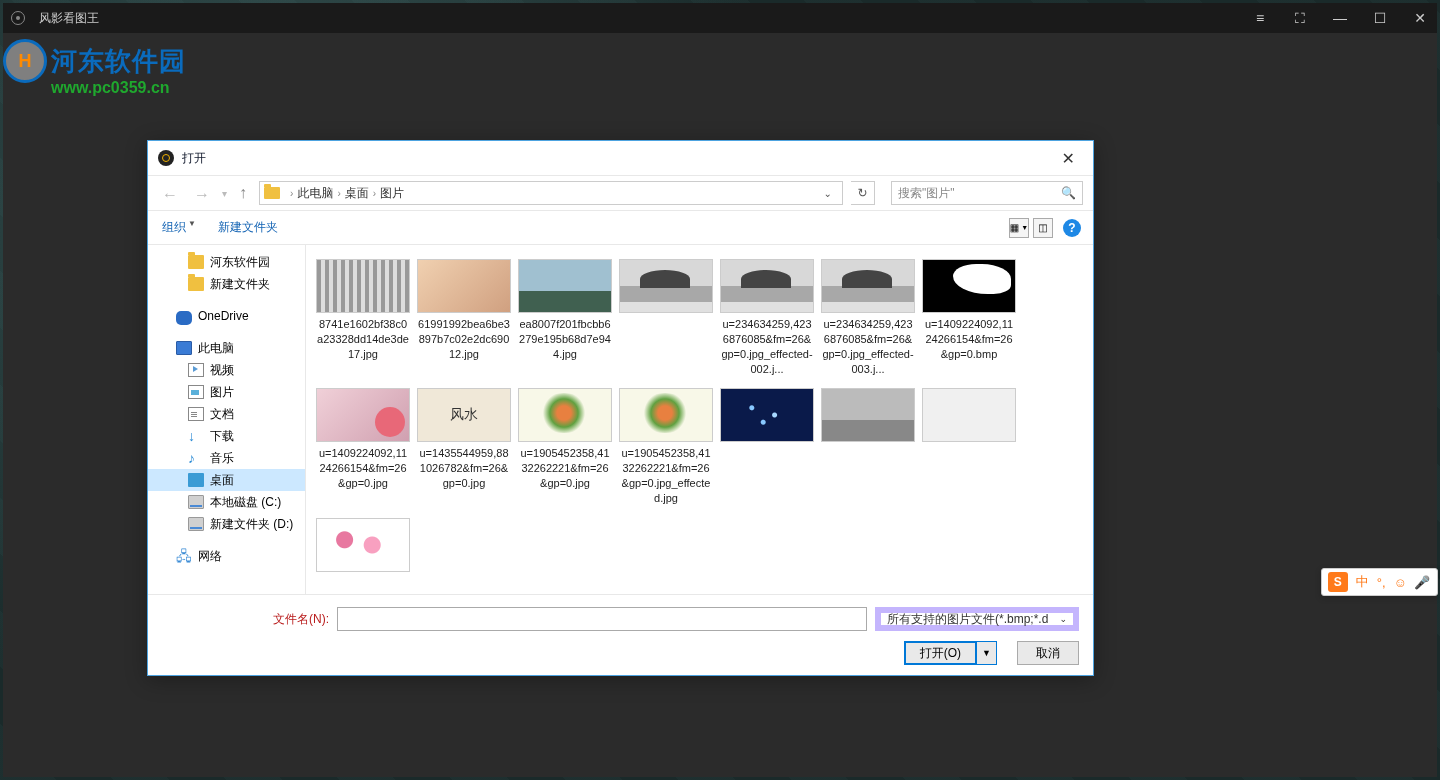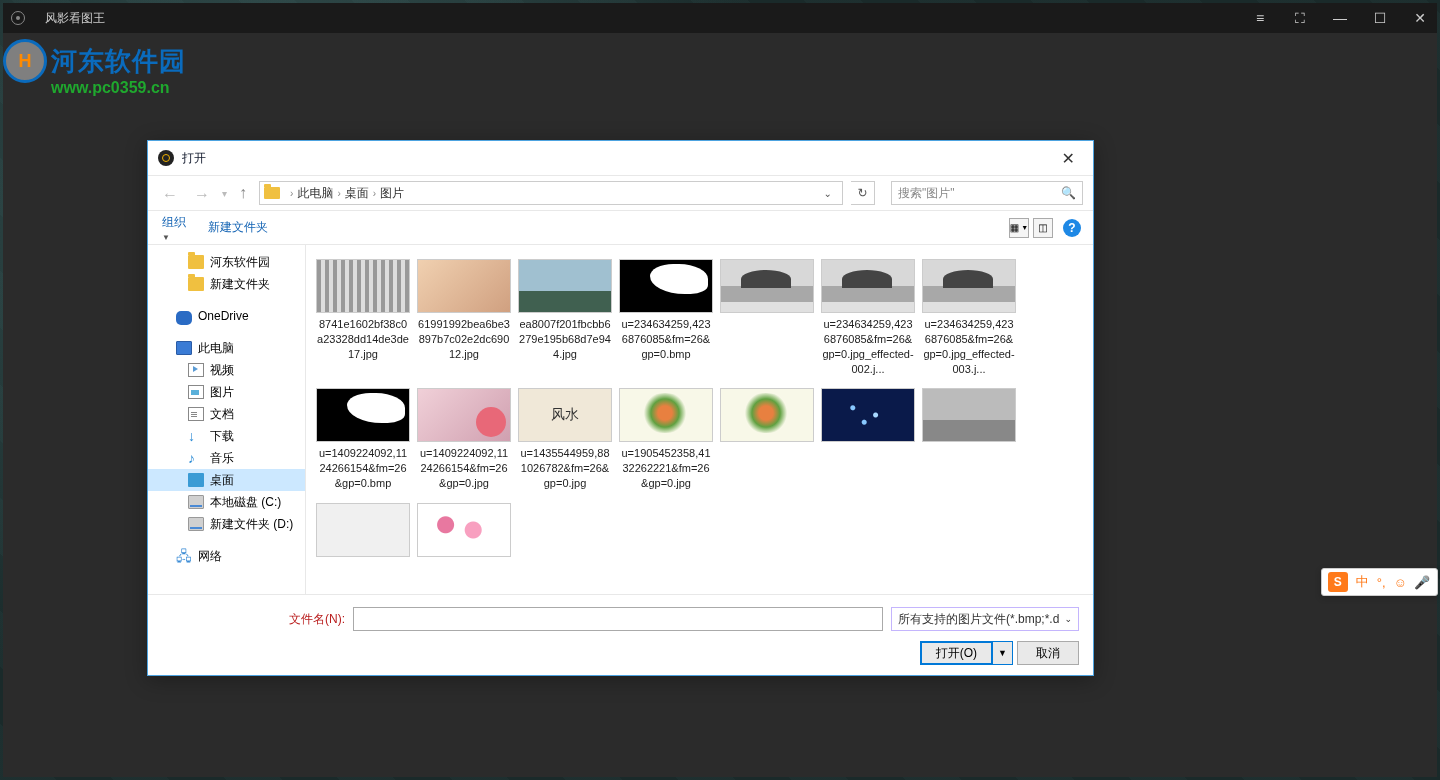--- a/index.html
+++ b/index.html
@@ -6,21 +6,21 @@
 html, body { width: 1440px; height: 780px; overflow: hidden; }
 body { background: #1a2a2a; position: relative; }
 
 
 .desktop-bg { position: absolute; inset: 0; background: radial-gradient(circle at 20% 30%, #3a5a5a 0%, #1a2a2a 40%), radial-gradient(circle at 80% 70%, #2a4a4a 0%, #0a1a1a 50%); }
 .desktop-bg::before { content:""; position:absolute; inset:0; background: repeating-linear-gradient(45deg, rgba(100,150,150,0.05) 0 40px, transparent 40px 80px); }
 
 
 .app-window { position: absolute; left: 3px; top: 3px; width: 1434px; height: 774px; background: #2b2b2b; display: flex; flex-direction: column; }
 .titlebar { height: 30px; background: #1a1a1a; display: flex; align-items: center; color: #ccc; font-size: 12px; padding: 0 8px; }
-.titlebar .title-left { display: flex; align-items: center; gap: 20px; }
+.titlebar .title-left { display: flex; align-items: center; gap: 14px; }
 .titlebar .eye-icon { width:14px; height:14px; border:1px solid #888; border-radius:50%; position:relative; }
 .titlebar .eye-icon::after { content:""; position:absolute; width:4px; height:4px; background:#888; border-radius:50%; left:4px; top:4px; }
 .titlebar .spacer { flex: 1; }
 .titlebar .win-btns { display: flex; gap: 22px; align-items: center; }
 .titlebar .win-btns span { color: #ccc; font-size: 14px; cursor: pointer; display:inline-block; width:18px; text-align:center; }
 .app-body { flex: 1; background: #2b2b2b; position: relative; }
 
 
 .watermark { position: absolute; left: 0px; top: 6px; z-index: 50; pointer-events: none; }
 .wm-logo { display: flex; align-items: center; gap: 4px; }
@@ -48,21 +48,21 @@
 .fd-nav .addr-bar .crumb { color:#333; }
 .fd-nav .addr-bar .sep { color:#888; margin:0 4px; font-size:10px; }
 .fd-nav .addr-bar .spacer { flex:1; }
 .fd-nav .addr-bar .addr-drop { color:#555; font-size:10px; padding: 0 6px; cursor:pointer; }
 .fd-nav .refresh-btn { width:24px; height:24px; border:1px solid #ccc; border-left:none; display:flex; align-items:center; justify-content:center; color:#555; cursor:pointer; font-size:12px; }
 .fd-nav .search-box { width:192px; height:24px; border:1px solid #ccc; margin-left:8px; display:flex; align-items:center; padding:0 6px; font-size:12px; color:#888; }
 .fd-nav .search-box .spacer { flex:1; }
 .fd-nav .search-box .mag { color:#888; font-size:12px; cursor:pointer; }
 
 .fd-toolbar { height: 34px; display:flex; align-items:center; padding: 0 12px; border-bottom:1px solid #e8e8e8; font-size:12px; }
-.fd-toolbar .tb-link { color:#1464b4; cursor:pointer; padding: 4px 2px; display:flex; align-items:flex-start; gap:2px;flex-direction:column; }
+.fd-toolbar .tb-link { color:#1464b4; cursor:pointer; padding: 4px 2px; display:flex; align-items:flex-start; gap:2px; }
 .fd-toolbar .tb-link .drop { font-size:8px; color:#555; }
 .fd-toolbar .tb-sep { width:18px; }
 .fd-toolbar .spacer { flex:1; }
 .fd-toolbar .view-btn { width:20px; height:20px; border:1px solid #aaa; background:#f5f5f5; margin-left:4px; cursor:pointer; display:flex; align-items:center; justify-content:center; font-size:10px; }
 .fd-toolbar .help-btn { width:18px; height:18px; border-radius:50%; background:#1e88e5; color:#fff; display:flex; align-items:center; justify-content:center; font-size:12px; margin-left:10px; cursor:pointer; font-weight:bold; }
 
 .fd-main { flex:1; display:flex; overflow:hidden; }
 .fd-sidebar { width:158px; border-right:1px solid #e8e8e8; overflow-y:auto; font-size:12px; padding:6px 0; }
 .fd-sidebar .side-item { height:22px; display:flex; align-items:center; padding-left:28px; gap:6px; cursor:pointer; }
 .fd-sidebar .side-item.indent { padding-left:40px; }
@@ -109,24 +109,24 @@
 .th-blue-sparkle { background:#0a1a4a; position:relative; }
 .th-blue-sparkle::after { content:""; position:absolute; inset:8px; background: radial-gradient(circle at 30% 30%, #88c8ff 2px, transparent 3px), radial-gradient(circle at 60% 50%, #a8d8ff 2px, transparent 3px), radial-gradient(circle at 45% 70%, #88c8ff 2px, transparent 3px); }
 .th-dogs { background: linear-gradient(#bbb 0 60%, #888 60%); }
 .th-plain { background:#f0f0f0; }
 .th-flowers { background: radial-gradient(circle at 30% 40%, #e878a0 8px, transparent 9px), radial-gradient(circle at 60% 50%, #f8a0c0 8px, transparent 9px), #fff; }
 
 .fd-footer { border-top:1px solid #e8e8e8; padding:12px 14px 10px; display:flex; flex-direction:column; gap:10px; font-size:12px; }
 .fd-footer .row { display:flex; align-items:center; gap:8px; justify-content:flex-end; }
 .fd-footer .fn-label { color:#b91c1c; }
 .fd-footer .fn-input { width:530px; height:24px; border:1px solid #aaa; padding:0 6px; font-size:12px; }
-.fd-footer .filter-sel { width:188px; height:24px; border:1px solid #c4b5fd; padding:0 6px; display:flex; align-items:center; color:#333; cursor:pointer; }
+.fd-footer .filter-sel { width:204px; height:24px; border:6px solid #c4b5fd; padding:0 6px; display:flex; align-items:center; color:#333; cursor:pointer; }
 .fd-footer .filter-sel .spacer { flex:1; }
 .fd-footer .filter-sel .drop { font-size:9px; }
-.fd-footer .btn-row { display:flex; gap:4px; justify-content:flex-end; }
+.fd-footer .btn-row { display:flex; gap:20px; justify-content:flex-end; }
 .fd-footer .btn { height:24px; border:1px solid #aaa; background:#e9e9e9; padding:0 18px; display:flex; align-items:center; cursor:pointer; font-size:12px; }
 .fd-footer .btn.primary { border:1px solid #0078d7; padding:0; }
 .fd-footer .btn.primary .main { padding:0 14px; border:1px solid #0078d7; height:100%; display:flex; align-items:center; }
 .fd-footer .btn.primary .split { border-left:1px solid #0078d7; padding:0 5px; font-size:9px; height:100%; display:flex; align-items:center; }
 
 
 .ime-bar { position:absolute; right:2px; top:568px; height:28px; background:#fff; border:1px solid #ccc; border-radius:3px; display:flex; align-items:center; padding:0 6px; gap:8px; box-shadow:0 2px 6px rgba(0,0,0,0.2); }
 .ime-bar .ime-s { width:20px; height:20px; background:#ff7a1a; color:#fff; border-radius:3px; display:flex; align-items:center; justify-content:center; font-weight:bold; font-size:12px; }
 .ime-bar .ime-item { color:#ff7a1a; font-size:13px; cursor:pointer; }
 .ime-bar .ime-item.blue { color:#3a8bd5; }
@@ -281,24 +281,20 @@
               </div>
               <div class="thumb-item">
                 <div class="thumb-img th-portrait"></div>
                 <div class="thumb-name">61991992bea6be3897b7c02e2dc69012.jpg</div>
               </div>
               <div class="thumb-item">
                 <div class="thumb-img th-landscape"></div>
                 <div class="thumb-name">ea8007f201fbcbb6279e195b68d7e944.jpg</div>
               </div>
               <div class="thumb-item">
-                <div class="thumb-img th-bw-abstract"></div>
-                <div class="thumb-name">u=234634259,4236876085&amp;fm=26&amp;gp=0.bmp</div>
-              </div>
-              <div class="thumb-item">
                 <div class="thumb-img th-bw-beach"></div>
               </div>
               <div class="thumb-item">
                 <div class="thumb-img th-bw-beach"></div>
                 <div class="thumb-name">u=234634259,4236876085&amp;fm=26&amp;gp=0.jpg_effected-002.j...</div>
               </div>
               <div class="thumb-item">
                 <div class="thumb-img th-bw-beach"></div>
                 <div class="thumb-name">u=234634259,4236876085&amp;fm=26&amp;gp=0.jpg_effected-003.j...</div>
               </div>
@@ -313,20 +309,21 @@
               <div class="thumb-item">
                 <div class="thumb-img th-fengshui">风水</div>
                 <div class="thumb-name">u=1435544959,881026782&amp;fm=26&amp;gp=0.jpg</div>
               </div>
               <div class="thumb-item">
                 <div class="thumb-img th-tree-color"></div>
                 <div class="thumb-name">u=1905452358,4132262221&amp;fm=26&amp;gp=0.jpg</div>
               </div>
               <div class="thumb-item">
                 <div class="thumb-img th-tree-color"></div>
+                <div class="thumb-name">u=1905452358,4132262221&amp;fm=26&amp;gp=0.jpg_effected.jpg</div>
               </div>
               <div class="thumb-item">
                 <div class="thumb-img th-blue-sparkle"></div>
               </div>
               <div class="thumb-item">
                 <div class="thumb-img th-dogs"></div>
               </div>
               <div class="thumb-item">
                 <div class="thumb-img th-plain"></div>
               </div>

